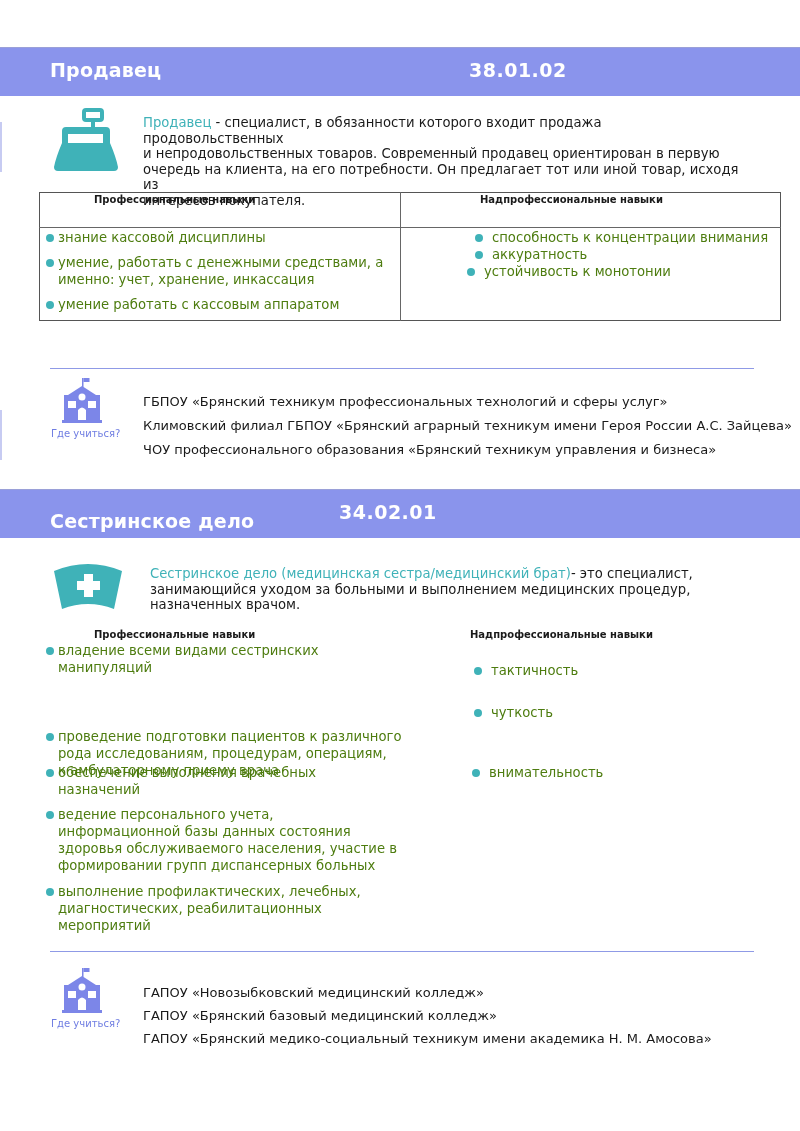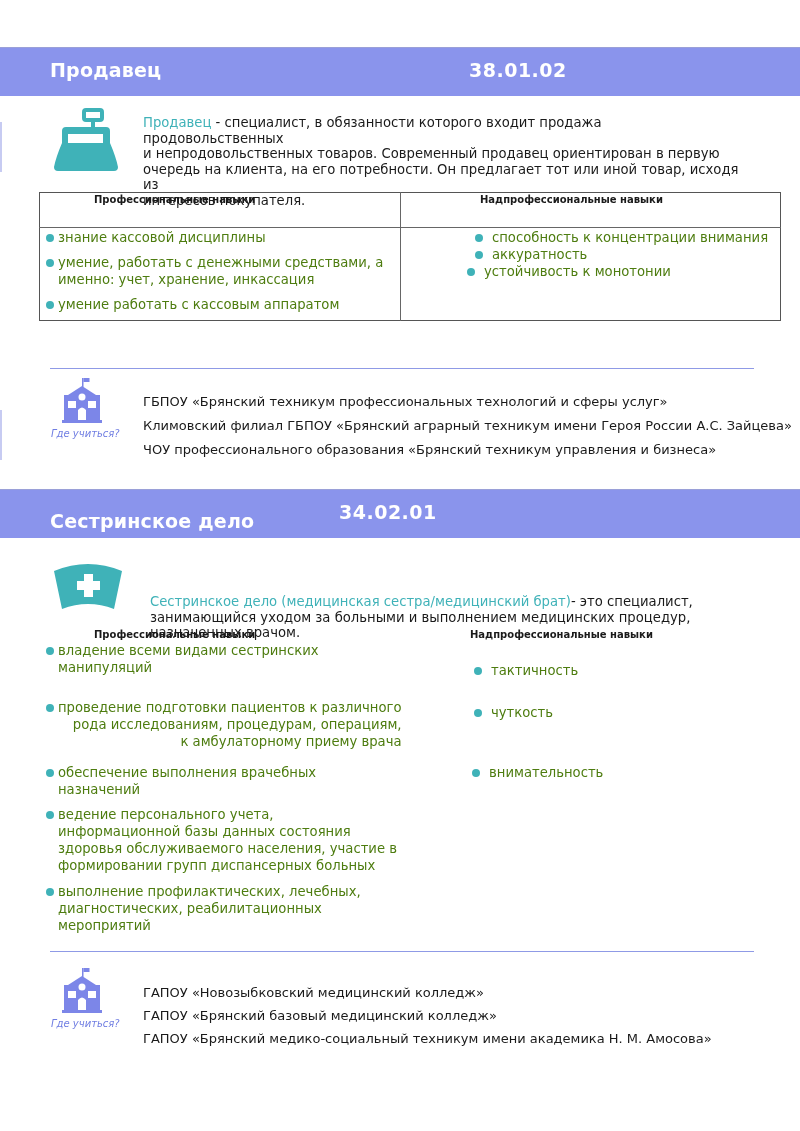--- a/index.html
+++ b/index.html
@@ -25,21 +25,21 @@
     .tbl-vline { position: absolute; left: 400px; top: 192px; width: 1px; height: 129px; background: #666; }
     .tbl-hline { position: absolute; left: 39px; top: 227px; width: 742px; height: 1px; background: #666; }
     .col-head { position: absolute; font-size: 10px; font-weight: bold; color: #1a1a1a; }
     .bullet-item { position: absolute; font-size: 13.2px; line-height: 17px; color: #4d7c0f; }
     .dot {
       position: absolute; width: 8px; height: 8px; border-radius: 50%;
       background: #3fb2b8;
     }
     .hr-line { position: absolute; left: 50px; width: 704px; height: 1px; background: #8f9ae6; }
     .school-icon { position: absolute; }
-    .where-label { position: absolute; font-size: 10px; color: #6f7de2; font-style: italic; }
+    .where-label { position: absolute; font-size: 10px; color: #6f7de2; }
     .inst { position: absolute; font-size: 13px; color: #1a1a1a; }
   </style>
 </head>
 <body>
 
 <div class="header-bar" style="top:47px;">
   <span class="title" style="left:50px;">Продавец</span>
   <span class="code" style="left:469px;">38.01.02</span>
 </div>
 
@@ -117,35 +117,35 @@
   <span class="title" style="left:50px;margin-top:9px;">Сестринское дело</span>
   <span class="code" style="left:339px;">34.02.01</span>
 </div>
 
 <svg class="abs" style="left:52px;top:561px;" width="72" height="50" viewBox="0 0 72 50">
   <path d="M2 10 Q36 -4 70 10 L62 48 Q36 38 10 48 Z" fill="#3fb2b8"></path>
   <rect x="32" y="13" width="9" height="23" fill="#ffffff"></rect>
   <rect x="25" y="20" width="23" height="9" fill="#ffffff"></rect>
 </svg>
 
-<div class="desc" style="left:150px;top:566px;width:600px;margin-top:28px;">
+<div class="desc" style="left:150px;top:566px;width:600px;">
   <div><span class="lead">Сестринское дело (медицинская сестра/медицинский брат)</span><span>- это специалист,</span></div>
   <div>занимающийся уходом за больными и выполнением медицинских процедур,</div>
   <div>назначенных врачом.</div>
 </div>
 
 <div class="col-head" style="left:94px;top:629px;">Профессиональные навыки</div>
 <div class="col-head" style="left:470px;top:629px;">Надпрофессиональные навыки</div>
 
 <div class="bullet-item" style="left:58px;top:642px;">
   <span class="dot" style="left:-12px;top:5px;"></span>
   <div>владение всеми видами сестринских</div>
   <div>манипуляций</div>
 </div>
-<div class="bullet-item" style="left:58px;top:699px;text-align:right;">
+<div class="bullet-item" style="left:58px;top:728px;">
   <span class="dot" style="left:-12px;top:5px;"></span>
   <div>проведение подготовки пациентов к различного</div>
   <div>рода исследованиям, процедурам, операциям,</div>
   <div>к амбулаторному приему врача</div>
 </div>
 <div class="bullet-item" style="left:58px;top:764px;">
   <span class="dot" style="left:-12px;top:5px;"></span>
   <div>обеспечение выполнения врачебных</div>
   <div>назначений</div>
 </div>

